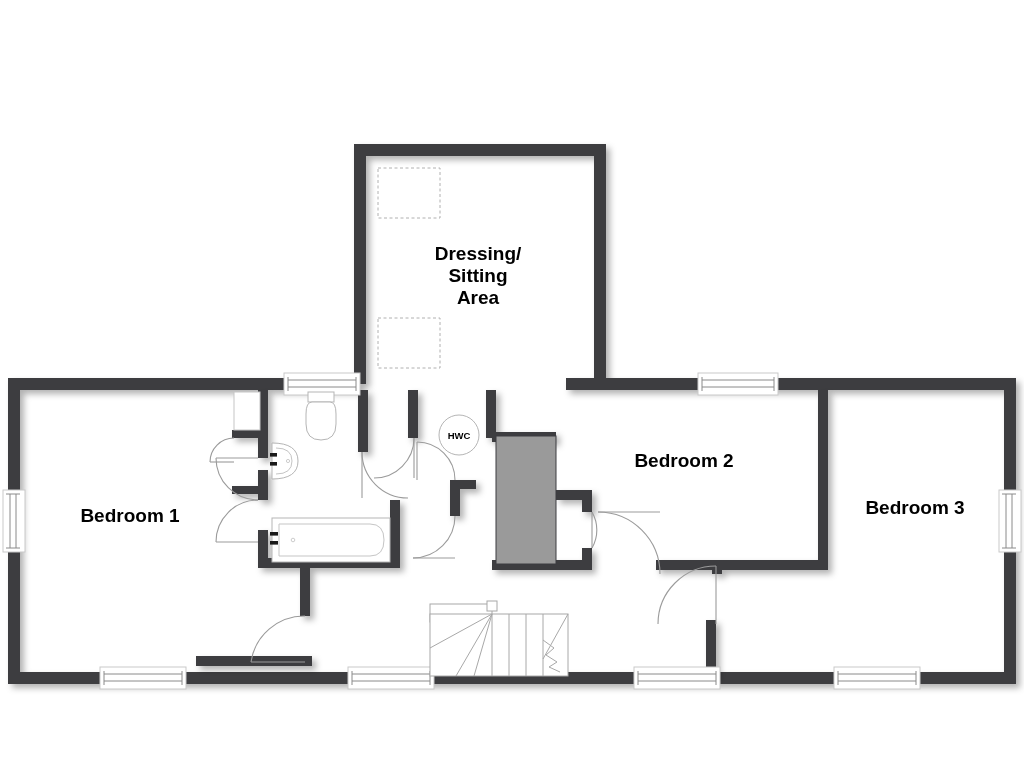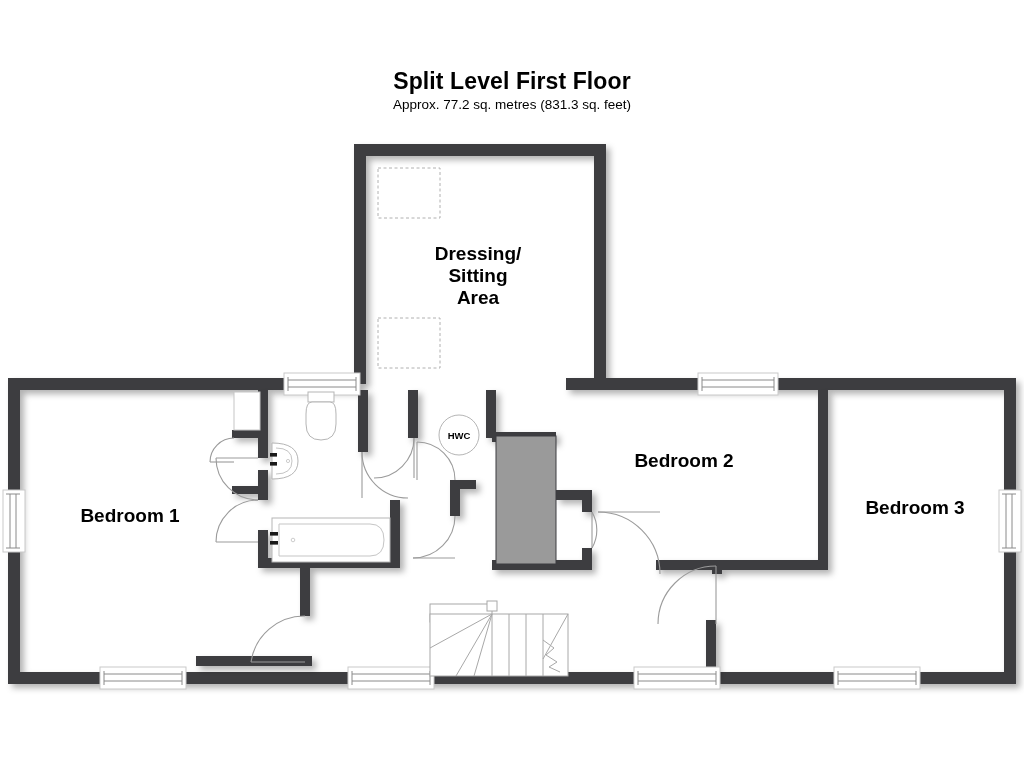--- a/index.html
+++ b/index.html
@@ -131,24 +131,20 @@
   .closet-fill {
     fill: #ffffff;
     stroke: none;
   }
 </style>
 </head>
 <body>
 
 <div id="plan-root">
 
-  <div class="title-block">
-    <div class="plan-title">Split Level First Floor</div>
-    <div class="plan-subtitle">Approx. 77.2 sq. metres (831.3 sq. feet)</div>
-  </div>
 
   <svg id="floorplan" viewBox="0 0 1024 768">
     <defs>
       <filter id="wallshadow" x="-30%" y="-30%" width="180%" height="180%">
         <feDropShadow dx="4" dy="4" stdDeviation="3" flood-color="#000000" flood-opacity="0.30"></feDropShadow>
       </filter>
       <filter id="softshadow" x="-40%" y="-40%" width="200%" height="200%">
         <feDropShadow dx="3" dy="3" stdDeviation="2.4" flood-color="#000000" flood-opacity="0.26"></feDropShadow>
       </filter>
     </defs>

